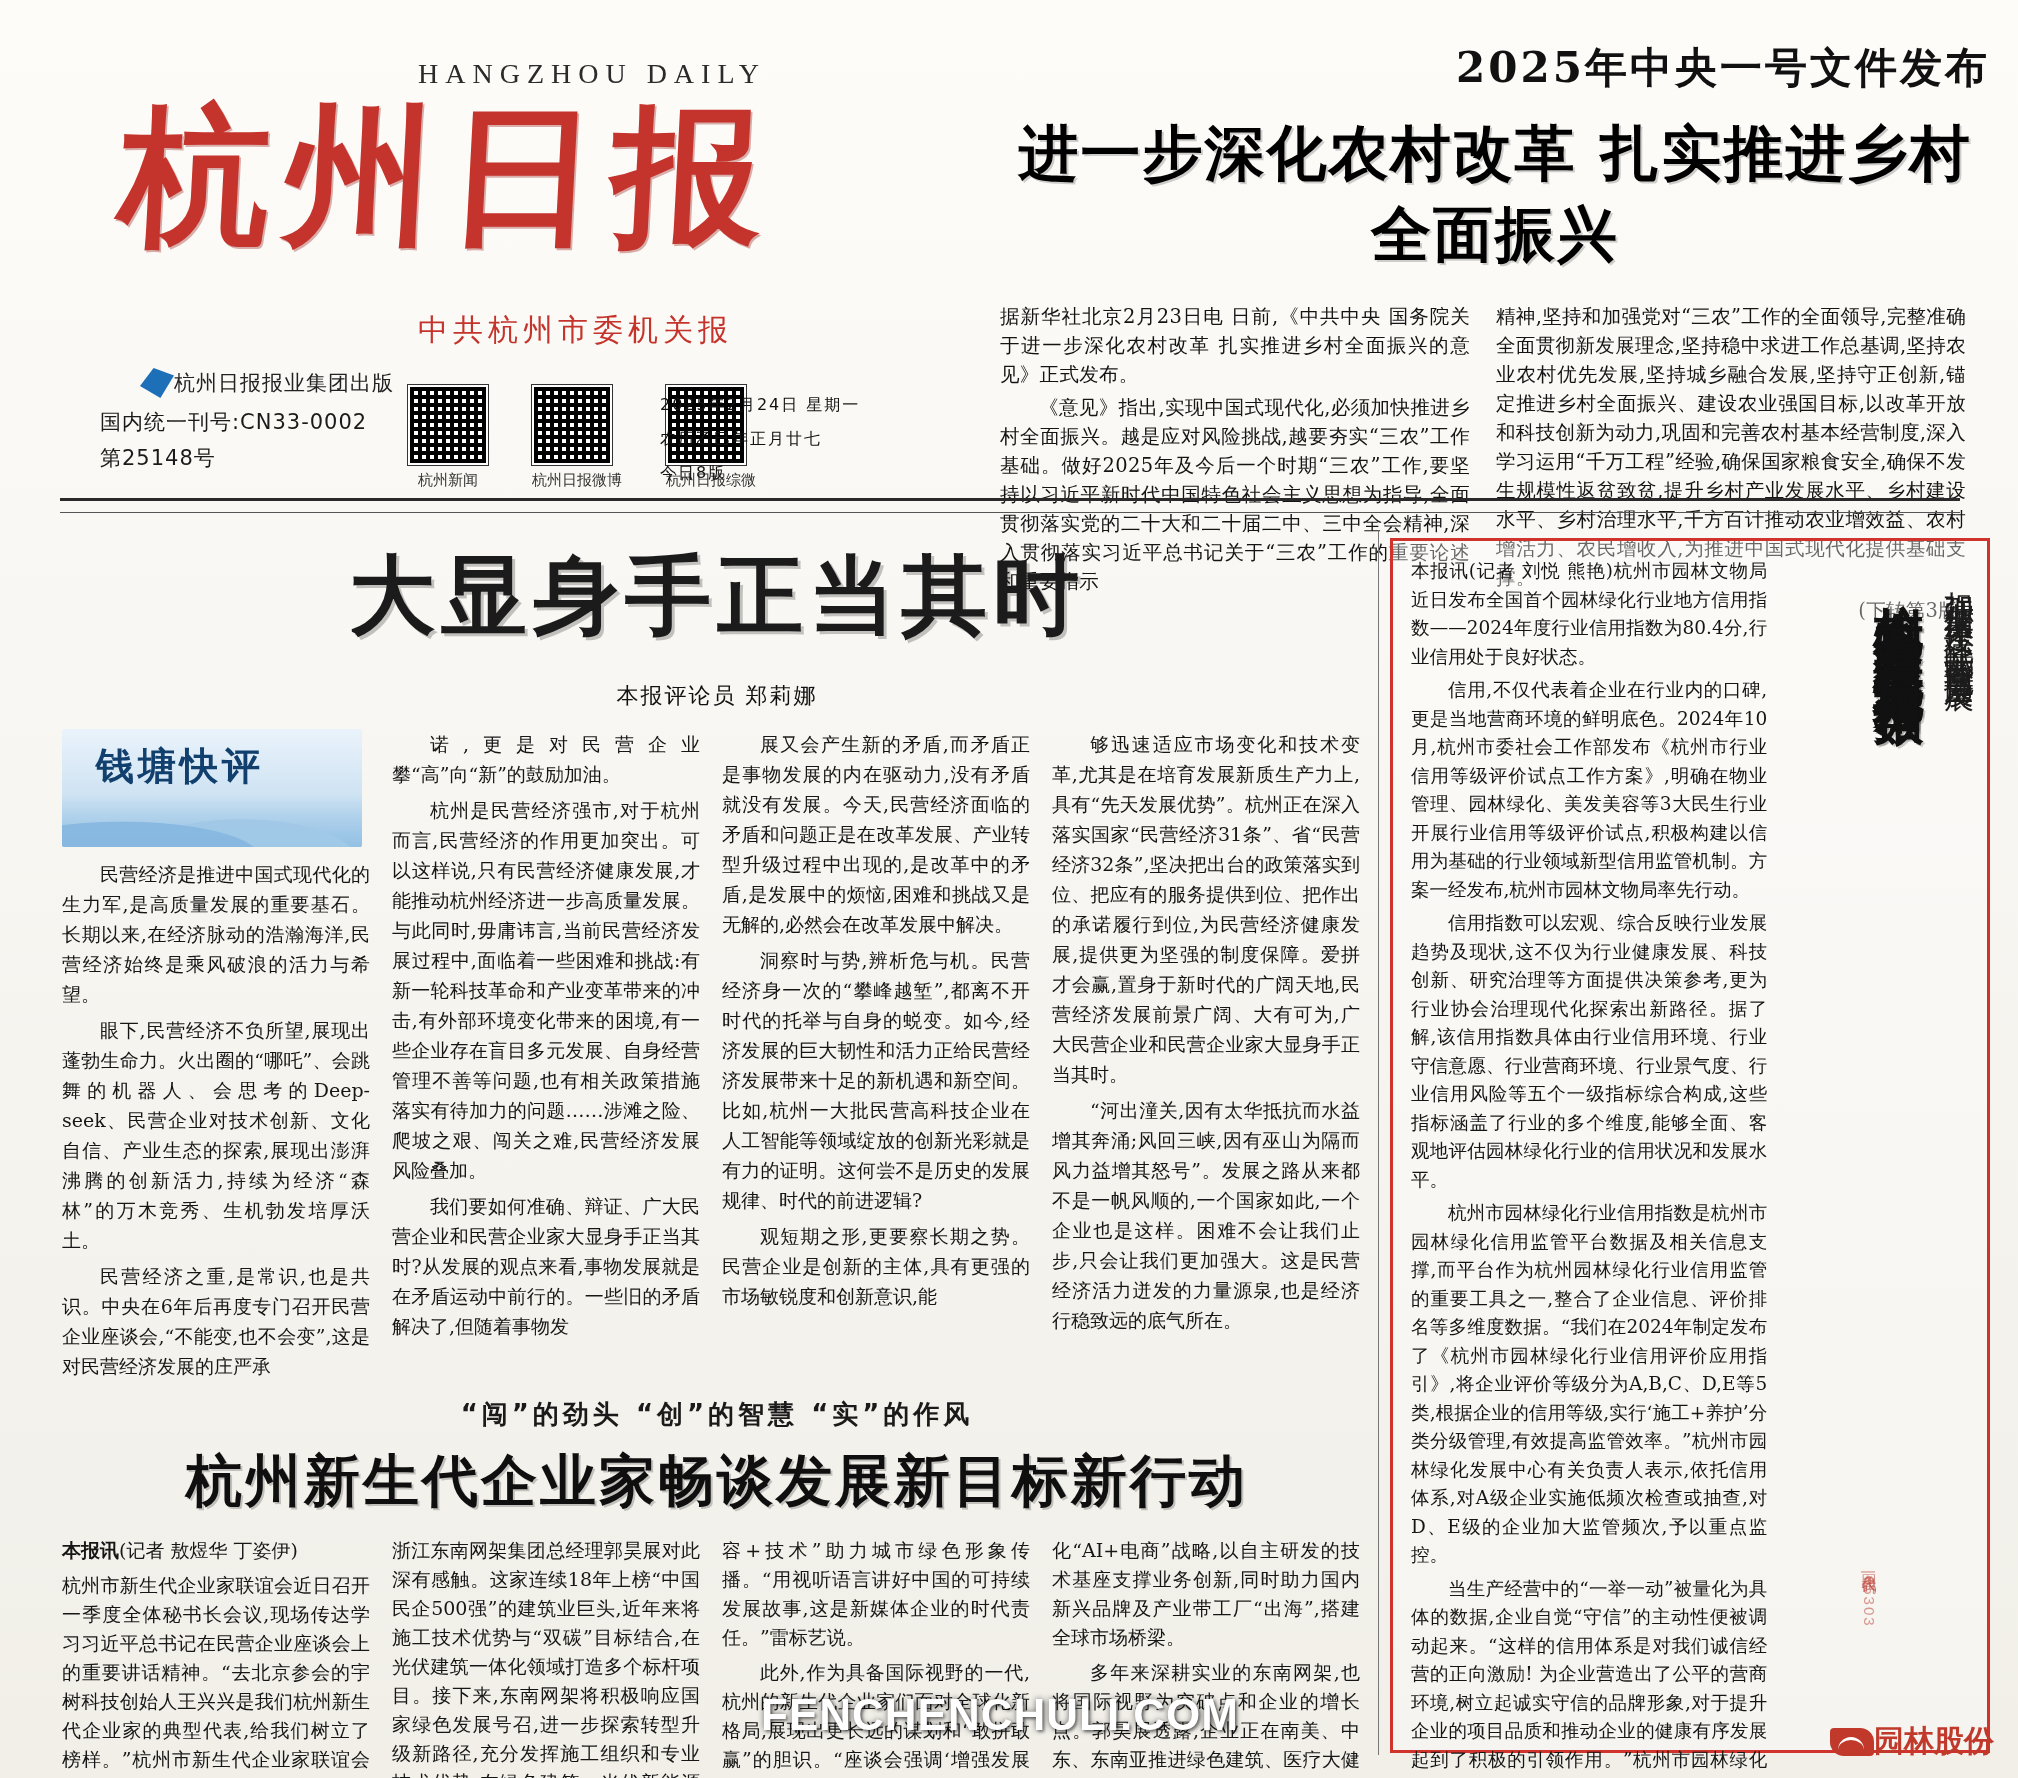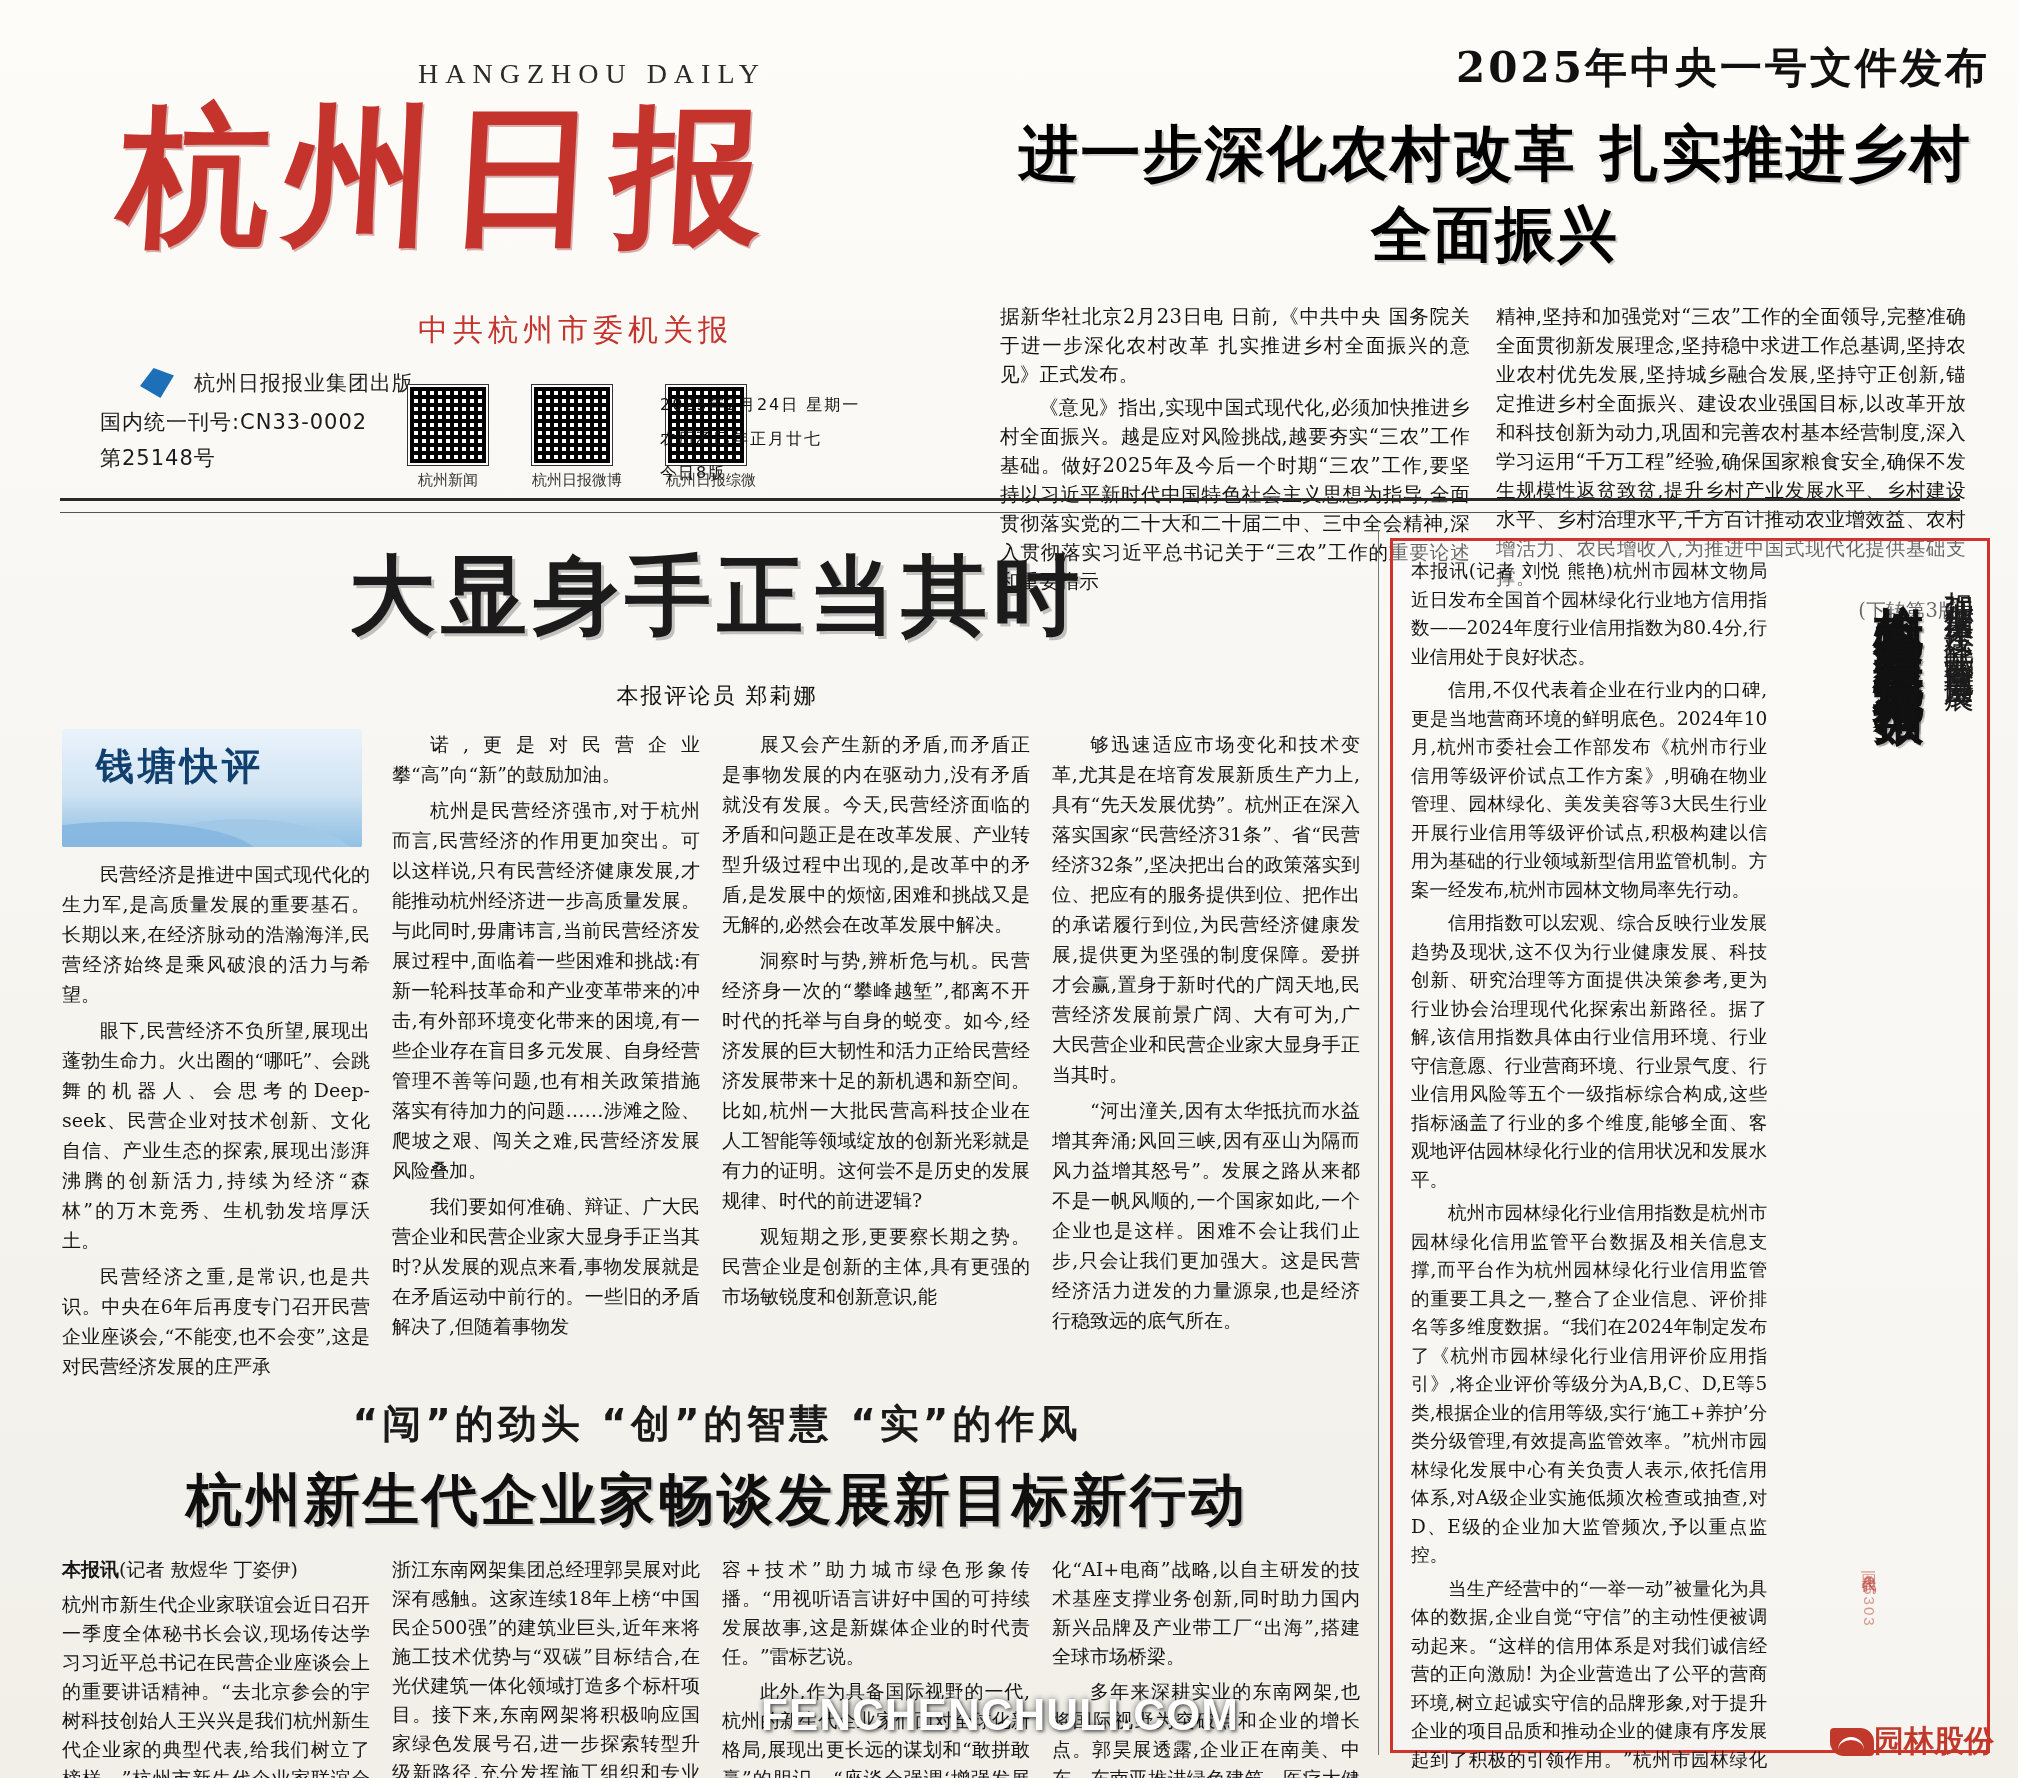--- a/index.html
+++ b/index.html
@@ -60,21 +60,21 @@
     color: #c4342c;
   }
   .mh-pub {
     position: absolute;
     left: 140px; top: 368px;
     font-size: 21px;
     color: #222;
     letter-spacing: 1px;
     display: flex;
     align-items: center;
-    gap: 20px;
+    gap: 0;
   }
   .pub-logo {
     width: 34px; height: 30px;
     background: #1d6fb8;
     clip-path: polygon(0 60%, 40% 0, 100% 25%, 60% 100%);
   }
   .mh-issn {
     position: absolute;
     left: 100px; top: 408px;
     font-size: 21px;
@@ -242,21 +242,21 @@
       radial-gradient(ellipse at 60% 130%, #9cc6e6 0 45%, transparent 46%),
       linear-gradient(180deg, transparent, #8dbde2);
     opacity: .85;
   }
 
   
   .sub-kicker {
     text-align: center;
     margin-top: 10px;
     font-family: "DejaVu Sans", sans-serif;
-    font-size: 39px;
+    font-size: 26px;
     font-weight: bold;
     letter-spacing: 4px;
     color: #1a1a1a;
   }
   .sub-head {
     text-align: center;
     margin-top: 12px;
     font-family: "DejaVu Sans", sans-serif;
     font-size: 56px;
     font-weight: bold;

